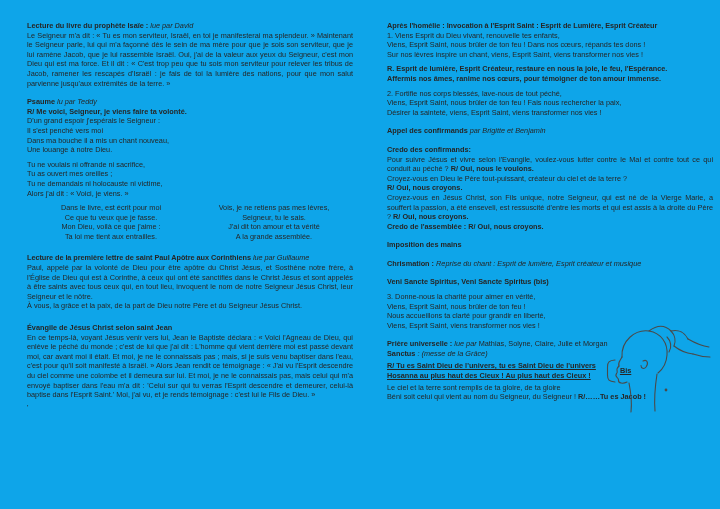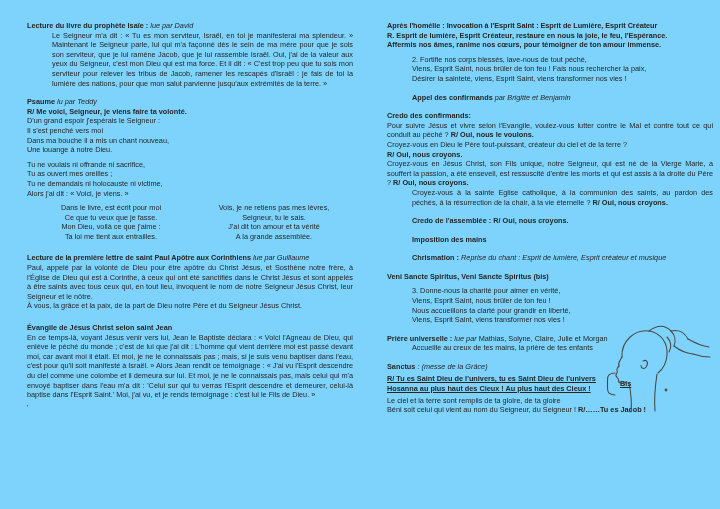--- a/index.html
+++ b/index.html
@@ -3,33 +3,33 @@
 <meta charset="utf-8">
 <style>
   html,body{margin:0;padding:0;}
   body{
     width:720px;height:509px;
     background:#fdfdfc;
     font-family:"Liberation Sans",sans-serif;
     color:#262626;
     -webkit-font-smoothing:antialiased;
   }
-  .page{position:relative;width:720px;height:509px;overflow:hidden;background:#7dd3fc;}
+  .page{position:relative;width:720px;height:509px;overflow:hidden;background:#0ea5e9;}
   .col{position:absolute;top:21px;font-size:7.3px;line-height:9.6px;}
   .col.left{left:27px;width:326px;}
   .col.right{left:387px;width:326px;}
   p{margin:0;padding:0;}
   .b{font-weight:bold;}
   .it{font-style:italic;}
   .bit{font-weight:bold;}
   .pre{white-space:pre-line;}
   .just{text-align:justify;}
   .nowrap{white-space:nowrap;letter-spacing:-0.05px;}
   .mb-s{margin-bottom:5px;}
-  .mb{margin-bottom:9px;margin-left:25px;}
+  .mb{margin-bottom:9px;}
   .mb-l{margin-bottom:12px;}
   .two-col{display:flex;text-align:center;}
   .two-col .c1{width:168px;flex:none;}
   .two-col .c2{flex:1;}
   .stray{margin-top:3px;}
   .sanctus-row{display:flex;align-items:center;text-decoration:underline;}
   .sanctus-row .lines{flex:none;}
   .bis-bracket{flex:none;margin-left:10px;margin-right:4px;}
   .bis-label{font-weight:bold;}
   .illustration{position:absolute;right:2px;top:296px;width:106px;height:98px;}
@@ -73,52 +73,53 @@
 
     <p class="b">Évangile de Jésus Christ selon saint Jean</p>
     <p class="just">En ce temps-là,  voyant Jésus venir vers lui, Jean le Baptiste déclara : « Voici l'Agneau de Dieu, qui enlève le péché du monde ;  c'est de lui que j'ai dit : L'homme qui vient derrière moi est passé devant moi, car avant moi il était. Et moi, je ne le connaissais pas ; mais, si je suis venu baptiser dans l'eau, c'est pour qu'il soit manifesté à Israël. » Alors Jean rendit ce témoignage : « J'ai vu l'Esprit descendre du ciel comme une colombe et il demeura sur lui. Et moi, je ne le connaissais pas, mais celui qui m'a envoyé baptiser dans l'eau m'a dit : 'Celui sur qui tu verras l'Esprit descendre et demeurer, celui-là baptise dans l'Esprit Saint.' Moi, j'ai vu, et je rends témoignage : c'est lui le Fils de Dieu. »</p>
     <p class="stray">'</p>
 
   </div>
 
   <div class="col right">
 
     <p class="nowrap"><span class="b">Après l'homélie : Invocation à l'Esprit Saint : </span><span class="bit">Esprit de Lumière, Esprit Créateur</span></p>
+    <p class="pre mb-s">1. Viens Esprit du Dieu vivant, renouvelle tes enfants,
+Viens, Esprit Saint, nous brûler de ton feu ! Dans nos cœurs, répands tes dons !
+Sur nos lèvres inspire un chant, viens, Esprit Saint, viens transformer nos vies !</p>
 
     <p class="pre b mb-s">R. Esprit de lumière, Esprit Créateur,  restaure en nous la joie, le feu, l'Espérance.
 Affermis nos âmes, ranime nos cœurs,  pour témoigner de ton amour immense.</p>
 
     <p class="pre mb">2. Fortifie nos corps blessés, lave-nous de tout péché,
 Viens, Esprit Saint, nous brûler de ton feu ! Fais nous rechercher la paix,
 Désirer la sainteté,  viens, Esprit Saint, viens transformer nos vies !</p>
 
     <p class="mb"><span class="b">Appel des confirmands </span><span class="it">par Brigitte et Benjamin</span></p>
 
     <p class="b">Credo des confirmands:</p>
     <p class="just"><span>Pour suivre Jésus et vivre selon l'Evangile, voulez-vous lutter contre le Mal et contre tout ce qui conduit au péché ? </span><span class="b">R/ Oui, nous le voulons.</span></p>
     <p>Croyez-vous en Dieu le Père tout-puissant, créateur du ciel et de la terre ?</p>
     <p class="b">R/ Oui, nous croyons.</p>
     <p class="just"><span>Croyez-vous en Jésus Christ, son Fils unique, notre Seigneur, qui est né de la Vierge Marie, a souffert la passion, a été enseveli, est ressuscité d'entre les morts et qui est assis à la droite du Père ? </span><span class="b">R/ Oui, nous croyons.</span></p>
-    <p class="just mb"><span>Croyez-vous à la sainte Eglise catholique, à la communion des saints, au pardon des péchés, à la résurrection de la chair, à la vie éternelle ? </span><span class="b">R/ Oui, nous croyons.</span></p>
 
     <p class="b mb">Credo de l'assemblée : R/ Oui, nous croyons.</p>
 
     <p class="b mb">Imposition des mains</p>
 
     <p class="mb"><span class="b">Chrismation : </span><span class="it">Reprise du chant : Esprit de lumière, Esprit créateur et musique</span></p>
 
     <p class="b mb-s">Veni Sancte Spiritus, Veni Sancte Spiritus (bis)</p>
 
     <p class="pre mb">3. Donne-nous la charité pour aimer en vérité,
 Viens, Esprit Saint, nous brûler de ton feu !
 Nous accueillons ta clarté pour grandir en liberté,
 Viens, Esprit Saint, viens transformer nos vies !</p>
 
     <p><span class="b">Prière universelle : </span><span class="it">lue par </span><span>Mathias, Solyne, Claire, Julie et Morgan</span></p>
-    <p class="mb">Accueille au creux de tes mains, la prière de tes enfants</p>
 
     <p><span class="b">Sanctus</span><span class="it"> : (messe de la Grâce)</span></p>
     <div class="sanctus-row">
       <p class="pre b lines">R/ Tu es Saint Dieu de l'univers, tu es Saint Dieu de l'univers
 Hosanna au plus haut des Cieux ! Au plus haut des Cieux !</p>
       <svg class="bis-bracket" width="10" height="24" viewBox="0 0 10 24">
         <path class="ln" d="M 9 1 C 3 1.5, 1.5 3, 1.5 8 L 1.5 16 C 1.5 21, 3 22.5, 9 23"></path>
       </svg>
       <span class="bis-label">Bis</span>
     </div>

